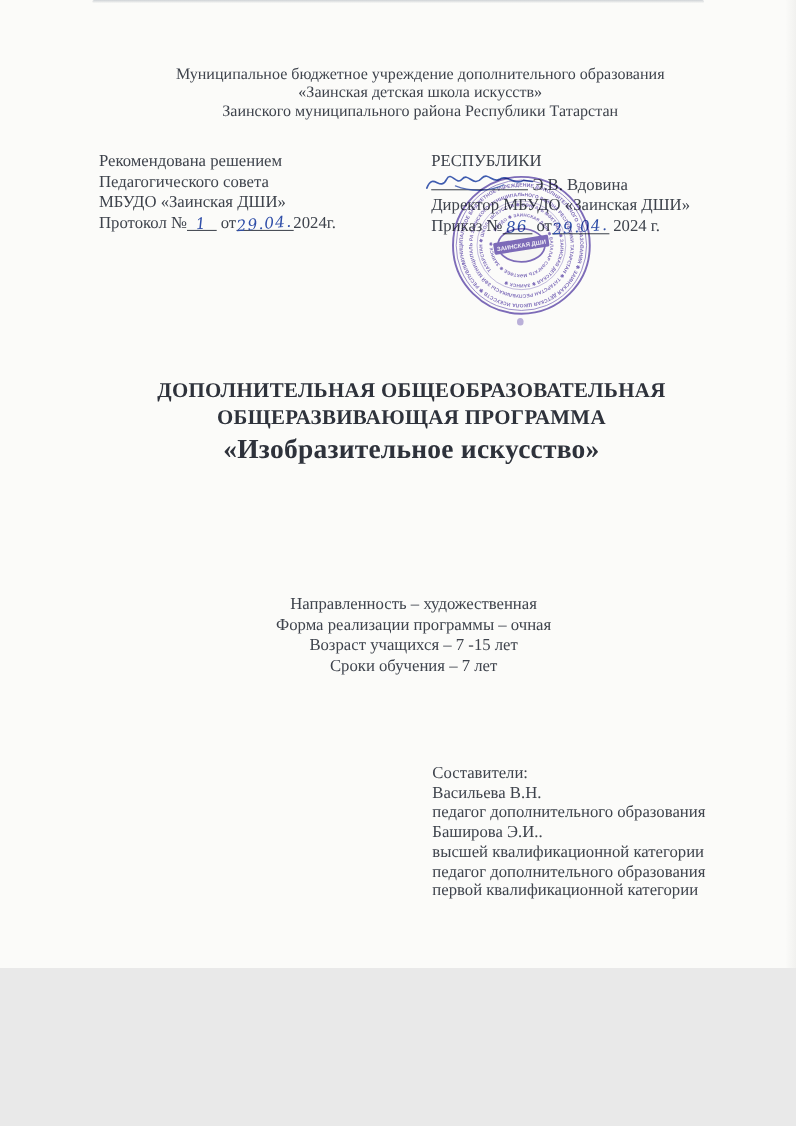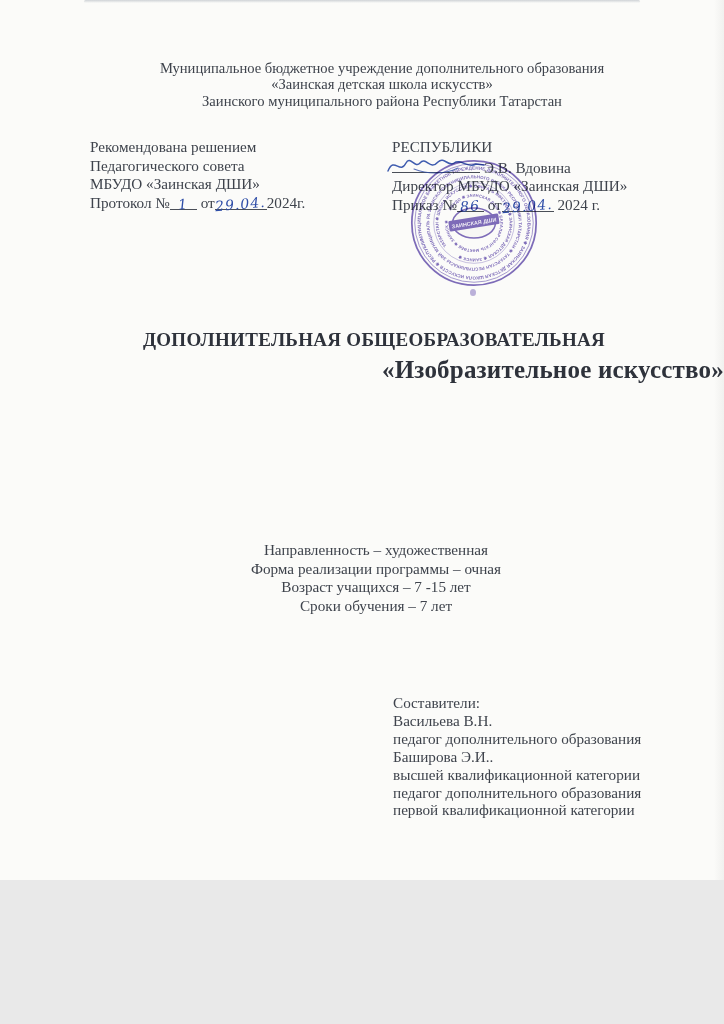--- a/index.html
+++ b/index.html
@@ -47,23 +47,23 @@
     display:inline-block; position:relative; width:88px; height:15px;
     border-bottom:1px solid #4a4f58; vertical-align:baseline; margin-right:4px;
   }
   .sig-svg { position:absolute; left:-8px; bottom:-6px; overflow:visible; }
 
   .stamp-wrap { top:155px; left:406px; width:136px; height:136px;
     opacity:.86; mix-blend-mode:multiply; z-index:5; }
   .ink-dot { top:289px; left:470px; width:6px; height:7px; border-radius:50%;
     background:rgba(106,85,178,.45); filter:blur(.6px); z-index:4; }
 
-  .title-block { top:328px; left:24px; width:700px; color:#2e323b; font-weight:bold; }
+  .title-block { top:344px; left:24px; width:700px; color:#2e323b; font-weight:bold; }
   .title-line  { font-size:19px; line-height:23.5px; letter-spacing:.3px; }
-  .title-main  { font-size:25px; line-height:30px; margin-top:3px; letter-spacing:.2px;text-align:right; }
+  .title-main  { font-size:25px; line-height:30px; margin-top:3px; letter-spacing:.2px; }
 
   .info-block { top:541px; left:26px; width:700px; font-size:15.2px; line-height:18.6px; }
 
   .composers { top:694px; left:393px; width:325px; font-size:15.2px; line-height:17.9px; }
 
   .footer { top:919px; left:44px; width:684px; font-size:15.2px; line-height:19px; }
 </style>
 </head>
 <body>
 
@@ -120,20 +120,21 @@
       <g transform="rotate(-9 70 70)">
         <rect x="44" y="64" width="52" height="11" rx="1.5" fill="#6a55b2"></rect>
         <text x="70" y="72" text-anchor="middle" font-family="Liberation Sans, sans-serif" font-weight="bold" font-size="5.6" fill="#f3f0fa">ЗАИНСКАЯ ДШИ</text>
       </g>
     </svg>
   </div>
   <div class="abs ink-dot"></div>
 
   <div class="abs title-block centered">
     <div class="title-line">ДОПОЛНИТЕЛЬНАЯ ОБЩЕОБРАЗОВАТЕЛЬНАЯ</div>
+    <div class="title-line">ОБЩЕРАЗВИВАЮЩАЯ ПРОГРАММА</div>
     <div class="title-main">«Изобразительное искусство»</div>
   </div>
 
   <div class="abs info-block centered">
     <div>Направленность – художественная</div>
     <div>Форма реализации программы – очная</div>
     <div>Возраст учащихся – 7 -15 лет</div>
     <div>Сроки обучения – 7 лет</div>
   </div>
 

